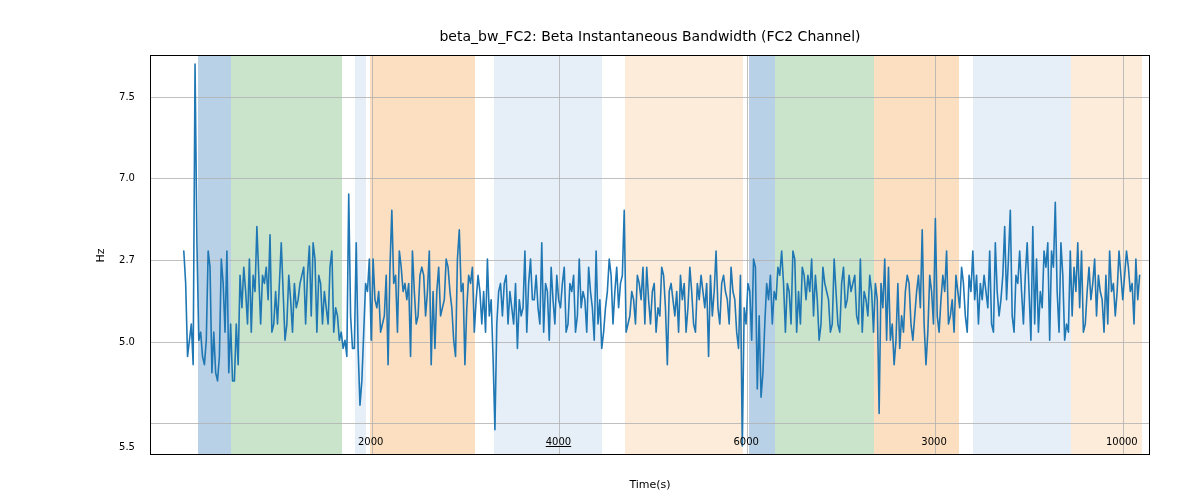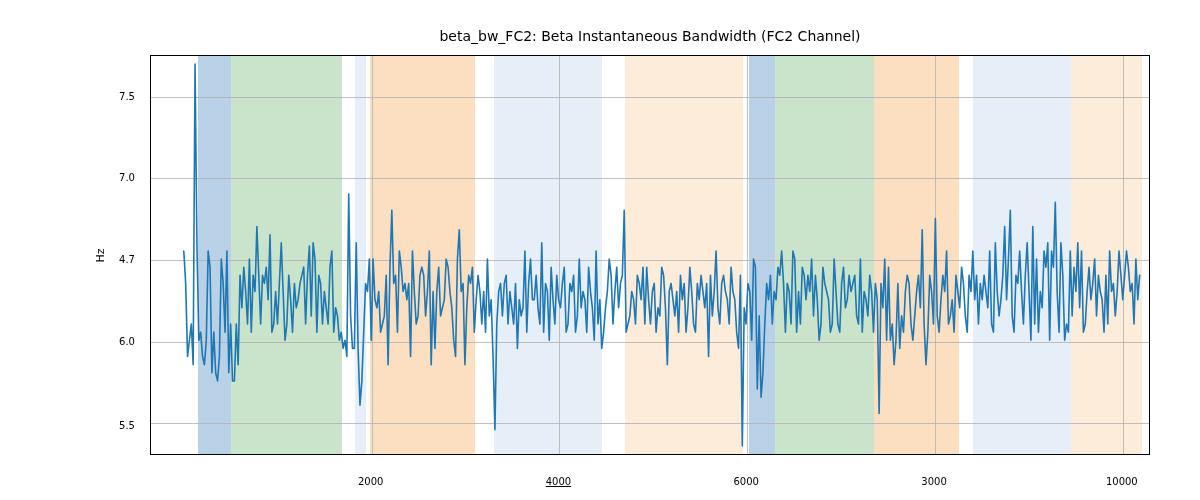--- a/index.html
+++ b/index.html
@@ -58,21 +58,21 @@
     position: absolute;
     left: 150px;
     top: 478px;
     width: 1000px;
     text-align: center;
     font-size: 11px;
     color: #000;
   }
   .xtick-label {
     position: absolute;
-    top: 476px;
+    top: 436px;
     font-size: 10px;
     color: #000;
     transform: translateX(-50%);
   }
   .ytick-label {
     position: absolute;
     font-size: 10px;
     color: #000;
     text-align: center;
     width: 30px;
@@ -154,21 +154,22 @@
   </div>
 
   <div id="xtick-layer">
       <div class="xtick-label" style="left: 370.657px;">2000</div>
       <div class="xtick-label" style="left: 558.451px; text-decoration: underline;">4000</div>
       <div class="xtick-label" style="left: 746.244px;">6000</div>
       <div class="xtick-label" style="left: 934.038px;">3000</div>
       <div class="xtick-label" style="left: 1121.83px;">10000</div>
     </div>
   <div id="ytick-layer">
-      <div class="ytick-label" style="left: 112px; top: 425px;">5.5</div>
-      <div class="ytick-label" style="left: 112px; top: 340.714px;">6.0</div>
-      <div class="ytick-label" style="left: 112px; top: 259.082px;">4.7</div>
+      <div class="ytick-label" style="left: 112px; top: 446px;">5.5</div>
+      <div class="ytick-label" style="left: 112px; top: 340.714px;">5.0</div>
+      <div class="ytick-label" style="left: 112px; top: 259.082px;">2.7</div>
       <div class="ytick-label" style="left: 112px; top: 177.449px;">7.0</div>
       <div class="ytick-label" style="left: 112px; top: 95.8163px;">7.5</div>
     </div>
 
+  <div class="xlabel">Time(s)</div>
 
 </div>
 
 </body></html>

